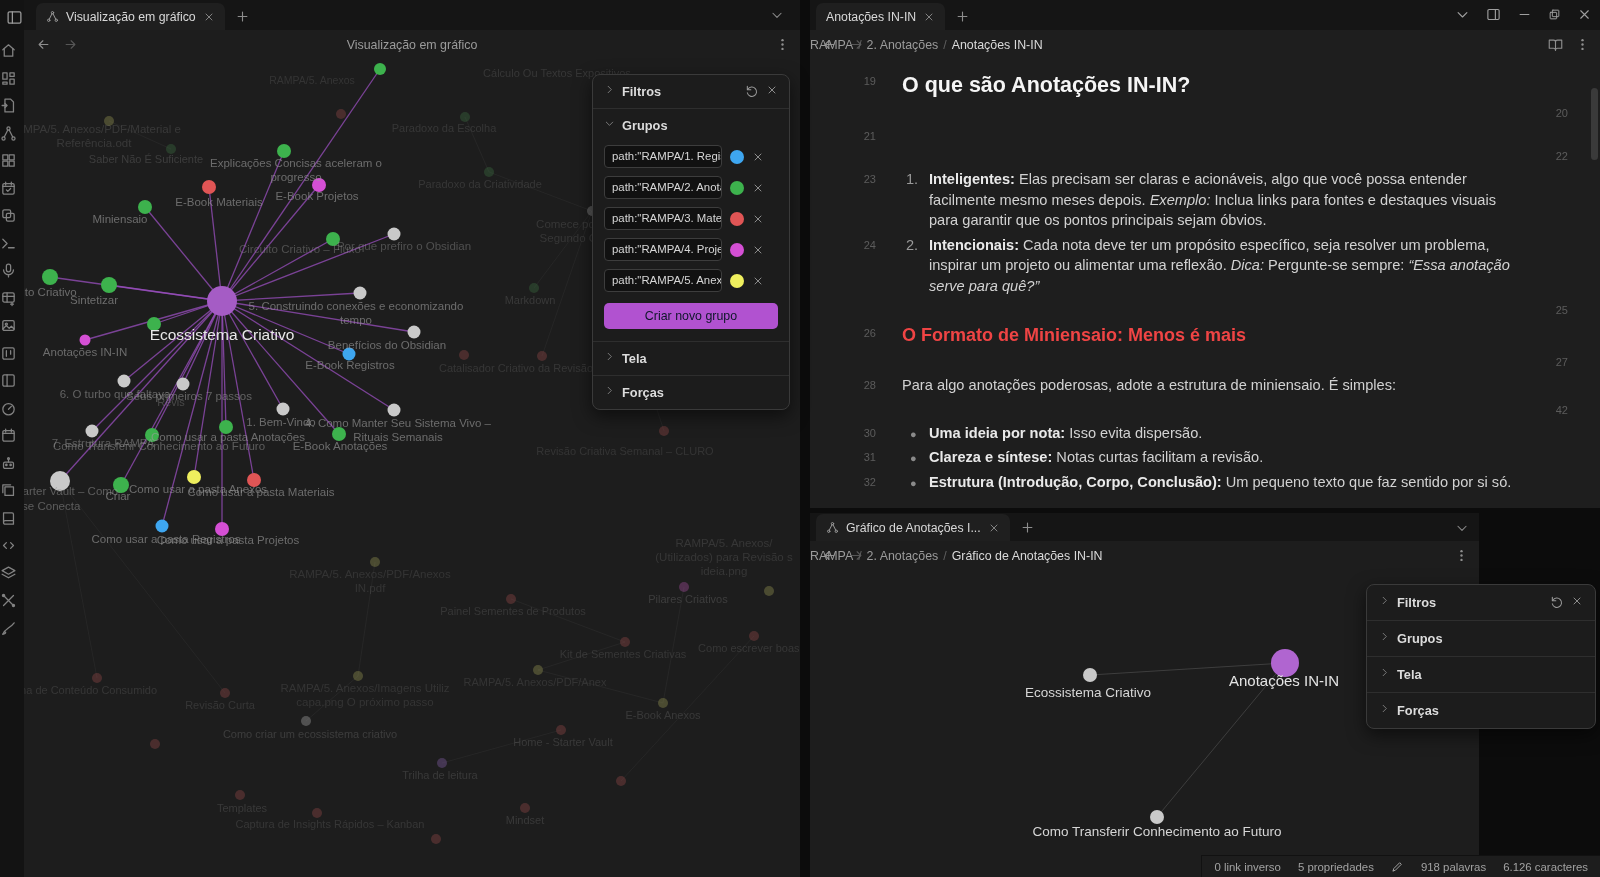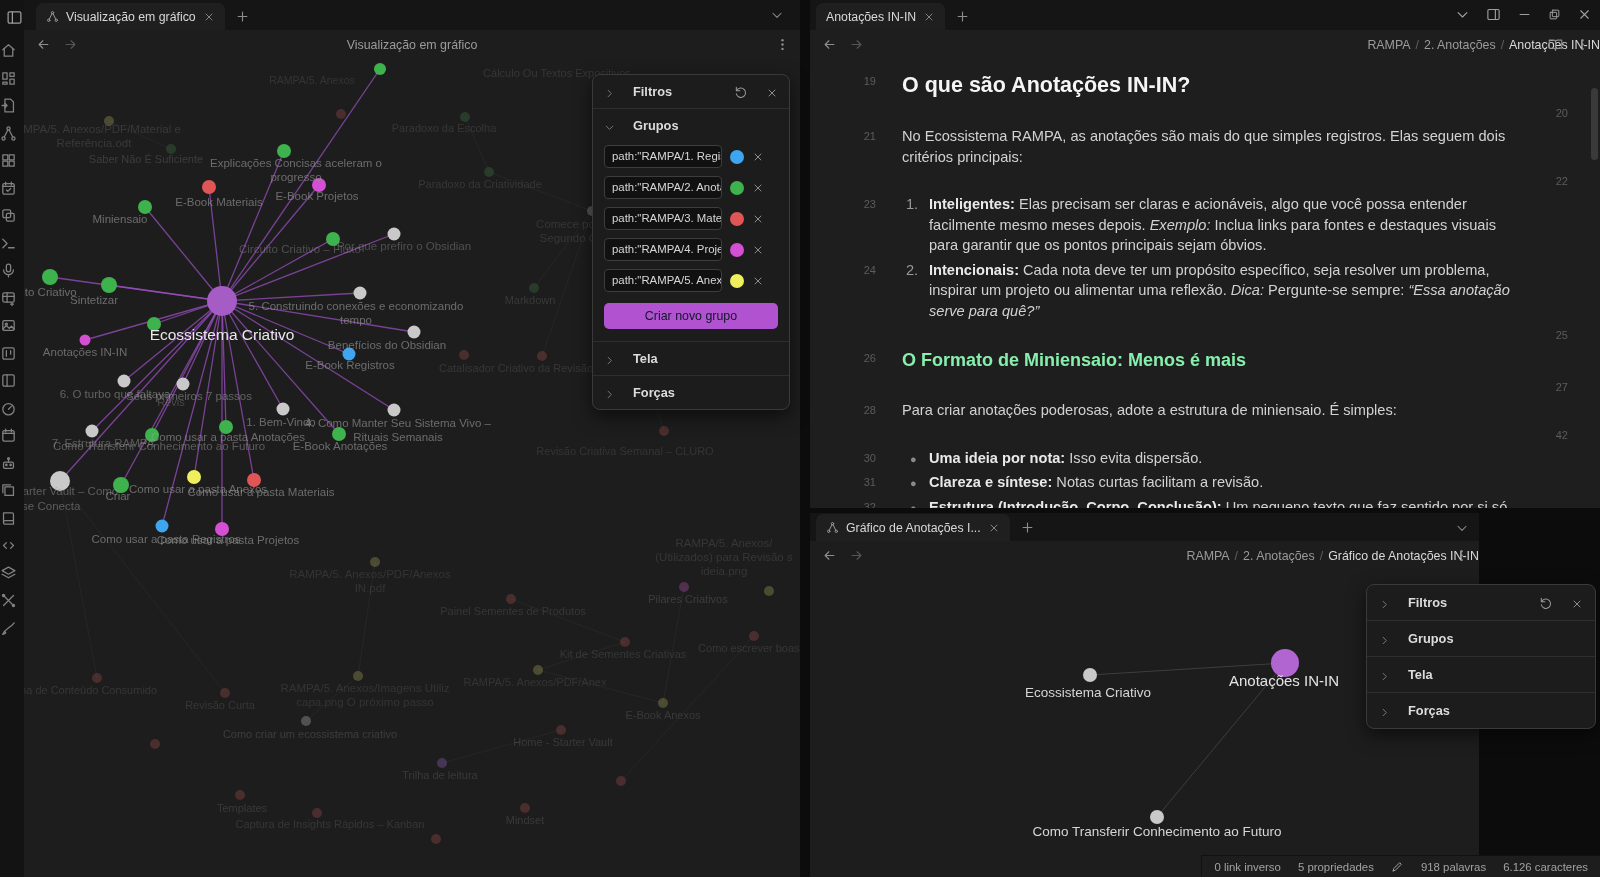--- a/index.html
+++ b/index.html
@@ -27,33 +27,33 @@
     display:flex; align-items:center; gap:7px; padding:0 10px; margin-left:12px; }
   .tab-label { font-size:12.3px; color:#d8d8d8; white-space:nowrap; }
   .tab-icon { width:13px; height:13px; color:#9a9a9a; }
   .tab-close { width:12px; height:12px; color:#8d8d8d; cursor:pointer; }
   .tab-plus { width:15px; height:15px; margin:0 0 6px 10px; color:#8d8d8d; cursor:pointer; }
   .tab-chev { width:14px; height:14px; position:absolute; top:8px; color:#8d8d8d; cursor:pointer; }
 
   .pane-header { height:29px; display:flex; align-items:center; position:relative; background:inherit; }
   .nav-arrow { width:15px; height:15px; margin-left:12px; cursor:pointer; }
   .hdr-center { position:absolute; left:0; right:0; text-align:center; font-size:12.4px; color:#9b9b9b; }
-  .breadcrumb { position:absolute; left:0; right:0; text-align:right; font-size:12.4px; color:#9b9b9b; }
+  .breadcrumb { position:absolute; left:0; right:0; text-align:left; font-size:12.4px; color:#9b9b9b; }
   .bc-sep { color:#5f5f5f; margin:0 5px; }
   .bc-last { color:#dadada; }
   .hdr-right { position:absolute; right:10px; display:flex; gap:12px; align-items:center; }
   .hdr-icon { width:15px; height:15px; cursor:pointer; }
 
   .graph-canvas { position:absolute; overflow:hidden; cursor:grab; }
   .graph-canvas svg text { font-family:"Liberation Sans","DejaVu Sans",sans-serif; }
 
   
   .fpanel { position:absolute; background:#1c1c1c; border:1px solid #3a3a3a; border-radius:8px;
     box-shadow:0 6px 18px rgba(0,0,0,.55); z-index:5; }
-  .fp-row { display:flex; align-items:flex-end; gap:18px; padding:9px 11px; }
+  .fp-row { display:flex; align-items:flex-start; gap:7px; padding:9px 11px; }
   .fp-chev { width:11px; height:11px; color:#8a8a8a; }
   .fp-title { font-size:12.8px; font-weight:700; color:#dcdcdc; flex:1; }
   .fp-act { width:14px; height:14px; color:#9a9a9a; cursor:pointer; }
   .fp-div { border-top:1px solid #2e2e2e; }
   .fp-groups { padding:2px 11px 12px 11px; }
   .grp-row { display:flex; align-items:center; gap:8px; margin-top:8px; }
   .grp-input { width:118px; height:23px; background:#111; border:1px solid #3d3d3d; border-radius:4px;
     color:#d6d6d6; font-size:11.4px; padding:0 7px; white-space:nowrap; overflow:hidden;
     line-height:21px; font-family:inherit; }
   .grp-dot { width:14px; height:14px; border-radius:50%; cursor:pointer; flex:none; }
@@ -61,21 +61,21 @@
   .grp-btn { display:block; width:100%; height:26px; margin-top:11px; background:#b152d0; border:none;
     border-radius:5px; color:#0f172a; font-size:12.4px; cursor:pointer; font-family:inherit; }
 
   
   #doc { position:absolute; top:59px; left:0; right:6px; bottom:0; overflow:hidden; padding-top:10px; }
   .doc-row { display:flex; padding:2px 0; }
   .doc-num { width:92px; padding-right:26px; text-align:right; font-size:11px; color:#5c5c5c;
     padding-top:4px; flex:none; }
   .doc-content { width:622px; font-size:14.6px; line-height:20.5px; color:#d2d2d2; }
   .doc-content.h2 { font-size:21.5px; line-height:28px; font-weight:700; color:#f5f5f5; }
-  .doc-content.h3 { font-size:18px; line-height:25px; font-weight:700; color:#86efac; }
+  .doc-content.h3 { font-size:18px; line-height:25px; font-weight:700; color:#ef4444; }
   .doc-row.blank { height:23px;justify-content:flex-end; }
   .li-row { position:relative; padding-left:27px; }
   .li-mark { position:absolute; left:4px; color:#9a9a9a; }
   .li-bullet { position:absolute; left:8px; color:#8a8a8a; font-size:11px; top:1px; }
   .seg-b { font-weight:700; color:#e9e9e9; }
   .seg-i { font-style:italic; }
   #rt-scroll { position:absolute; right:2px; top:88px; width:7px; height:72px; background:#3a3a3a;
     border-radius:4px; }
 
   
@@ -619,21 +619,20 @@
     <div id="doc">
         <div class="doc-row">
           <div class="doc-num">19</div>
           <div class="doc-content h2"><span>O que são Anotações IN-IN?</span></div>
         </div>
         <div class="doc-row blank">
           <div class="doc-num">20</div>
         </div>
         <div class="doc-row">
           <div class="doc-num">21</div>
-          <div class="doc-content p"><span>No Ecossistema RAMPA, as anotações são mais do que simples registros. Elas seguem dois critérios principais:</span></div>
         </div>
         <div class="doc-row blank">
           <div class="doc-num">22</div>
         </div>
         <div class="doc-row">
           <div class="doc-num">23</div>
           <div class="doc-content ol">
             <div class="li-row"><span class="li-mark">1.</span><span class="seg-b">Inteligentes:</span><span> Elas precisam ser claras e acionáveis, algo que você possa entender facilmente mesmo meses depois. </span><span class="seg-i">Exemplo:</span><span> Inclua links para fontes e destaques visuais para garantir que os pontos principais sejam óbvios.</span></div>
           </div>
         </div>
@@ -648,21 +647,21 @@
         </div>
         <div class="doc-row">
           <div class="doc-num">26</div>
           <div class="doc-content h3"><span>O Formato de Miniensaio: Menos é mais</span></div>
         </div>
         <div class="doc-row blank">
           <div class="doc-num">27</div>
         </div>
         <div class="doc-row">
           <div class="doc-num">28</div>
-          <div class="doc-content p"><span>Para criar anotações poderosas, adote a estrutura de miniensaio. É simples:</span></div>
+          <div class="doc-content p"><span>Para algo anotações poderosas, adote a estrutura de miniensaio. É simples:</span></div>
         </div>
         <div class="doc-row blank">
           <div class="doc-num">42</div>
         </div>
         <div class="doc-row">
           <div class="doc-num">30</div>
           <div class="doc-content ul">
             <div class="li-row"><span class="li-bullet">●</span><span class="seg-b">Uma ideia por nota:</span><span> Isso evita dispersão.</span></div>
           </div>
         </div>

